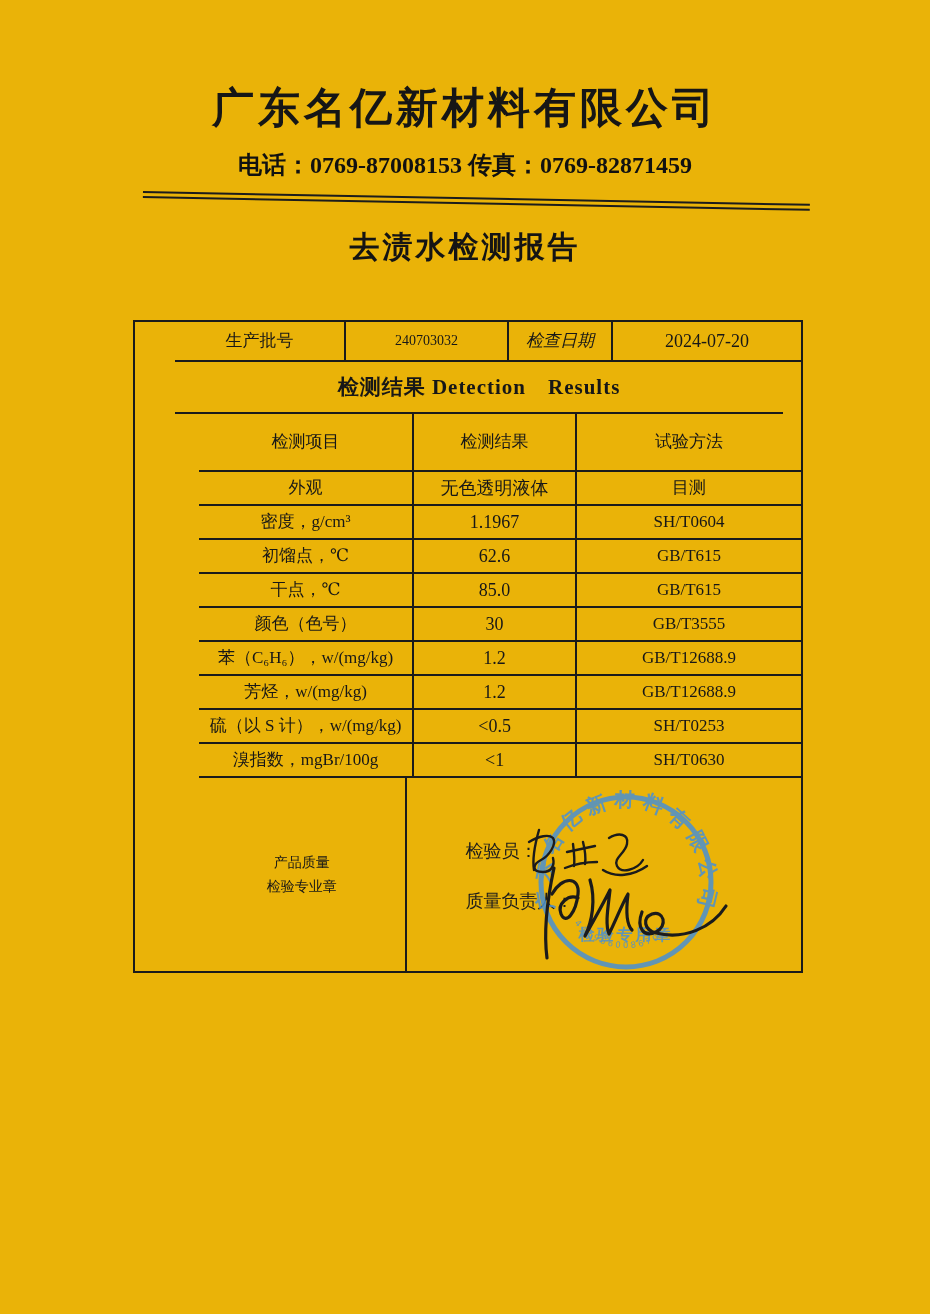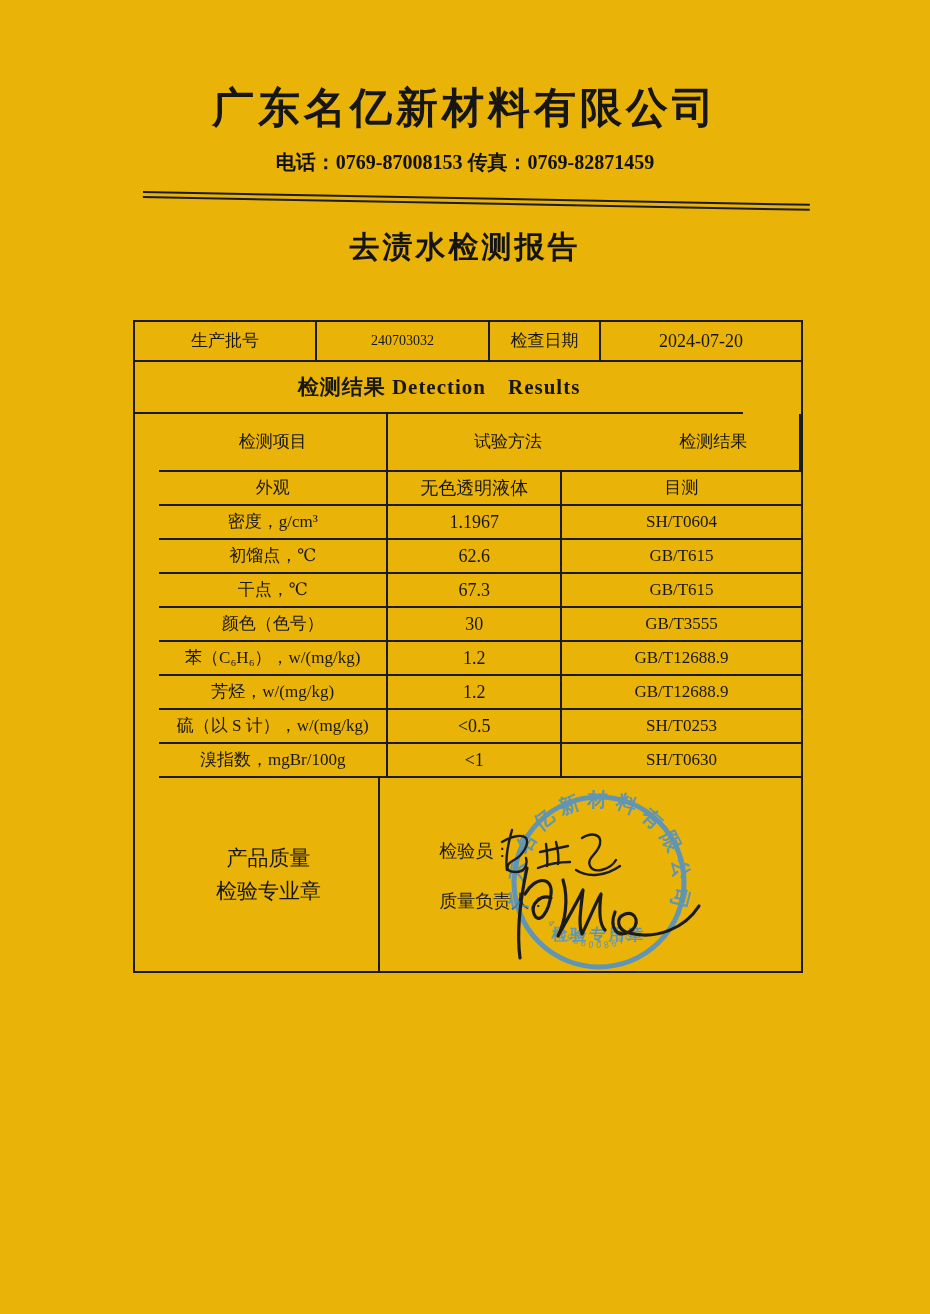--- a/index.html
+++ b/index.html
@@ -11,59 +11,59 @@
     color:#1a1a1a;
   }
   
   .company-title {
     position:absolute; top:80px; left:0; width:100%;
     text-align:center; font-size:42px; font-weight:600;
     letter-spacing:4px; color:#161616;
   }
   .contact-line {
     position:absolute; top:149px; left:0; width:100%;
-    text-align:center; font-size:20px; font-weight:700; color:#111;
+    text-align:center; font-size:24px; font-weight:700; color:#111;
   }
   .contact-line .lbl { font-weight:600; }
   .double-rule {
     position:absolute; left:143px; top:191px; width:667px; height:7px;
     border-top:2px solid #1c1c1c; border-bottom:2px solid #1c1c1c;
     transform:rotate(1.1deg); transform-origin:left top;
   }
   .report-title {
     position:absolute; top:227px; left:0; width:100%;
     text-align:center; font-size:30px; font-weight:600;
     letter-spacing:3px; color:#141414;
   }
   
   .tbl {
     position:absolute; left:133px; top:320px; width:670px;
     border:2px solid #1b1b1b; background:transparent;
   }
-  .trow { display:flex; width:100%; }
+  .trow { display:flex; width:100%;padding-left:40px; }
   .tc {
     display:flex; align-items:center; justify-content:center;
     border-right:2px solid #1b1b1b; border-bottom:2px solid #1b1b1b;
     font-size:17px; color:#171717; text-align:center; line-height:1.25;
   }
   .tc.last { border-right:none; }
   .trow.bottom .tc { border-bottom:none; }
   
   .r-batch .tc { height:40px; }
   .c-b1 { width:182px; } .c-b2 { width:173px; font-size:14px; }
-  .c-b3 { width:111px; } .c-b4 { width:200px; font-size:18px; }
+  .c-b3 { width:111px;font-style:italic; } .c-b4 { width:200px; font-size:18px; }
   
   .r-det .tc { height:52px; width:608px; font-size:21px; font-weight:700; letter-spacing:1px; }
   
   .c-1 { width:238px;margin-left:24px; } .c-2 { width:180px; } .c-3 { width:248px; }
   .r-head .tc { height:58px; }
   .r-data .tc { height:34px; }
   .r-data .c-2 { font-size:18px; }
   
-  .r-bottom .c-1 { height:193px; flex-direction:column; gap:6px; font-size:21px; }
+  .r-bottom .c-1 { height:193px; flex-direction:column; gap:6px; font-size:14px; }
   .r-bottom .c-sig {
     height:193px; width:453px; position:relative; display:block;
     border-right:none;
   }
   .sig-label { position:absolute; font-size:18px; color:#1c1c1c; white-space:nowrap; }
   .lab-inspector { left:59px; top:62px; }
   .lab-qm { left:59px; top:112px; }
   .stamp-wrap { position:absolute; left:127px; top:12px; width:184px; height:184px; }
   .sig1-wrap { position:absolute; left:112px; top:44px; width:140px; height:62px; }
   .sig2-wrap { position:absolute; left:123px; top:84px; width:212px; height:104px; }
@@ -87,22 +87,22 @@
       <div class="tc c-b3">检查日期</div>
       <div class="tc c-b4 last">2024-07-20</div>
     </div>
 
     <div class="trow r-det">
       <div class="tc last">检测结果 Detection　Results</div>
     </div>
 
     <div class="trow r-head">
       <div class="tc c-1">检测项目</div>
+      <div class="tc c-2">检测结果</div>
       <div class="tc c-3 last">试验方法</div>
-      <div class="tc c-2">检测结果</div>
     </div>
 
     <div>
   <div class="trow r-data">
     <div class="tc c-1">外观</div>
     <div class="tc c-2">无色透明液体</div>
     <div class="tc c-3 last">目测</div>
   </div>
 
   <div class="trow r-data">
@@ -112,21 +112,21 @@
   </div>
 
   <div class="trow r-data">
     <div class="tc c-1">初馏点，℃</div>
     <div class="tc c-2">62.6</div>
     <div class="tc c-3 last">GB/T615</div>
   </div>
 
   <div class="trow r-data">
     <div class="tc c-1">干点，℃</div>
-    <div class="tc c-2">67.3</div>
+    <div class="tc c-2">85.0</div>
     <div class="tc c-3 last">GB/T615</div>
   </div>
 
   <div class="trow r-data">
     <div class="tc c-1">颜色（色号）</div>
     <div class="tc c-2">30</div>
     <div class="tc c-3 last">GB/T3555</div>
   </div>
 
   <div class="trow r-data">

